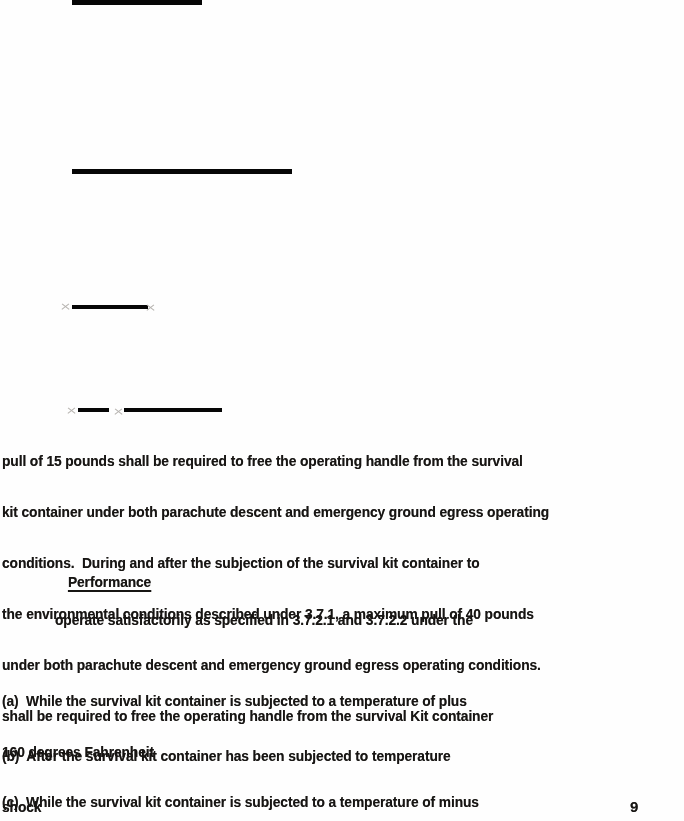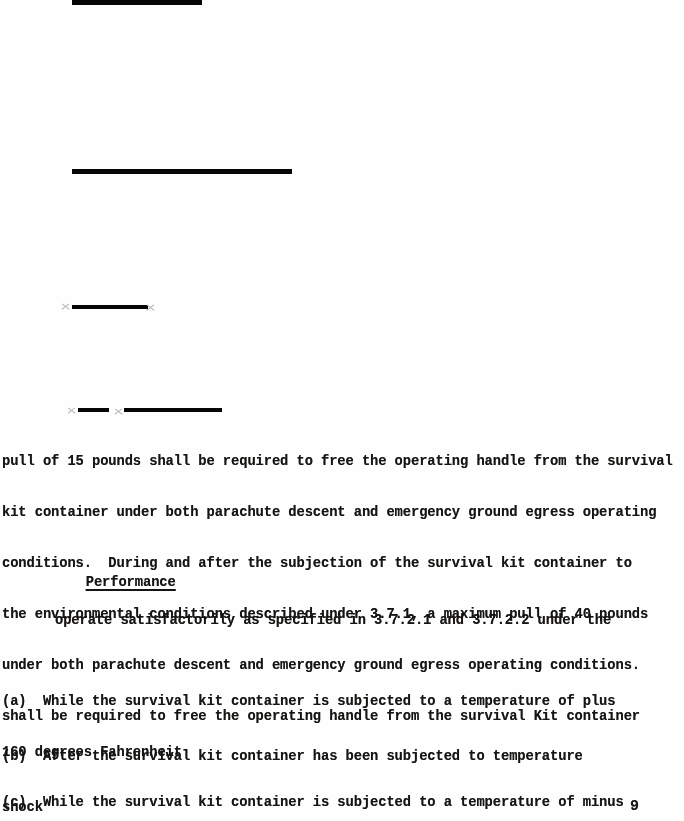--- a/index.html
+++ b/index.html
@@ -1,21 +1,21 @@
 <!DOCTYPE html>
 <html><head>
 <meta charset="utf-8">
 <style>
   html,body{margin:0;padding:0;background:#ffffff;}
   .page{
     position:relative;
     width:684px;height:821px;
     background:#fefefe;
     overflow:hidden;
-    font-family:Liberation Mono, monospace;
+    font-family:Liberation Sans, sans-serif;
     font-weight:700;
     color:#171513;
   }
   .bar{position:absolute;background:#060606;}
   .block{
     position:absolute;
     font-size:13.8px;
     line-height:17px;
     white-space:pre;
     letter-spacing:-0.1px;

